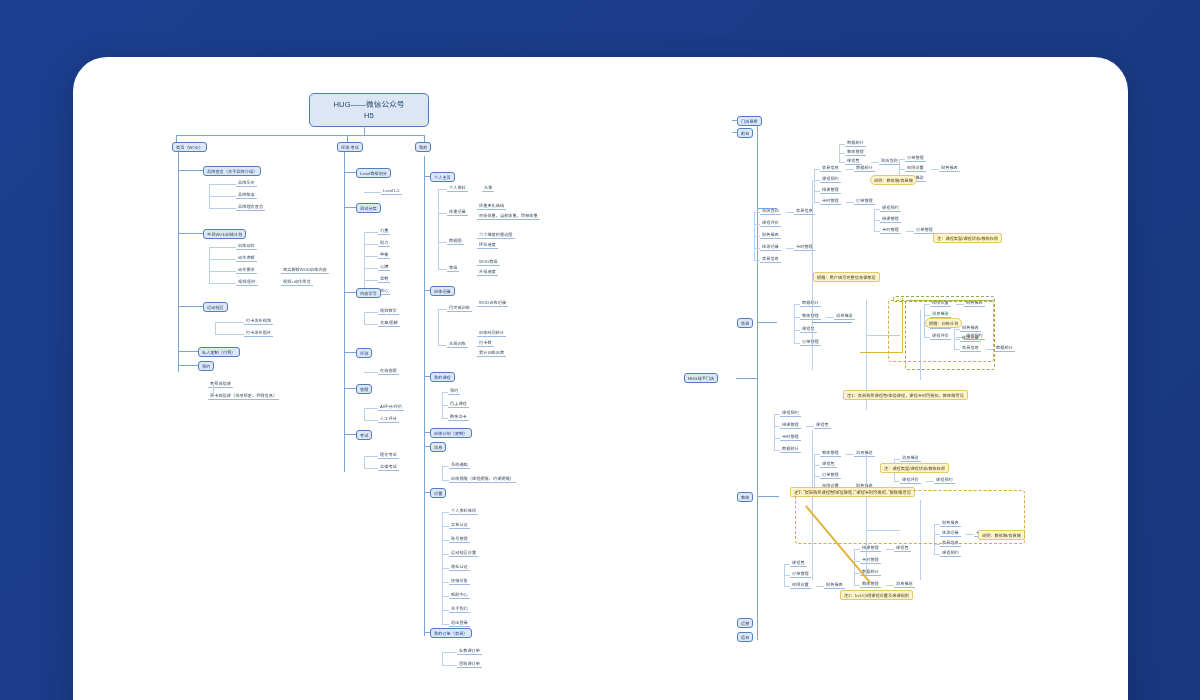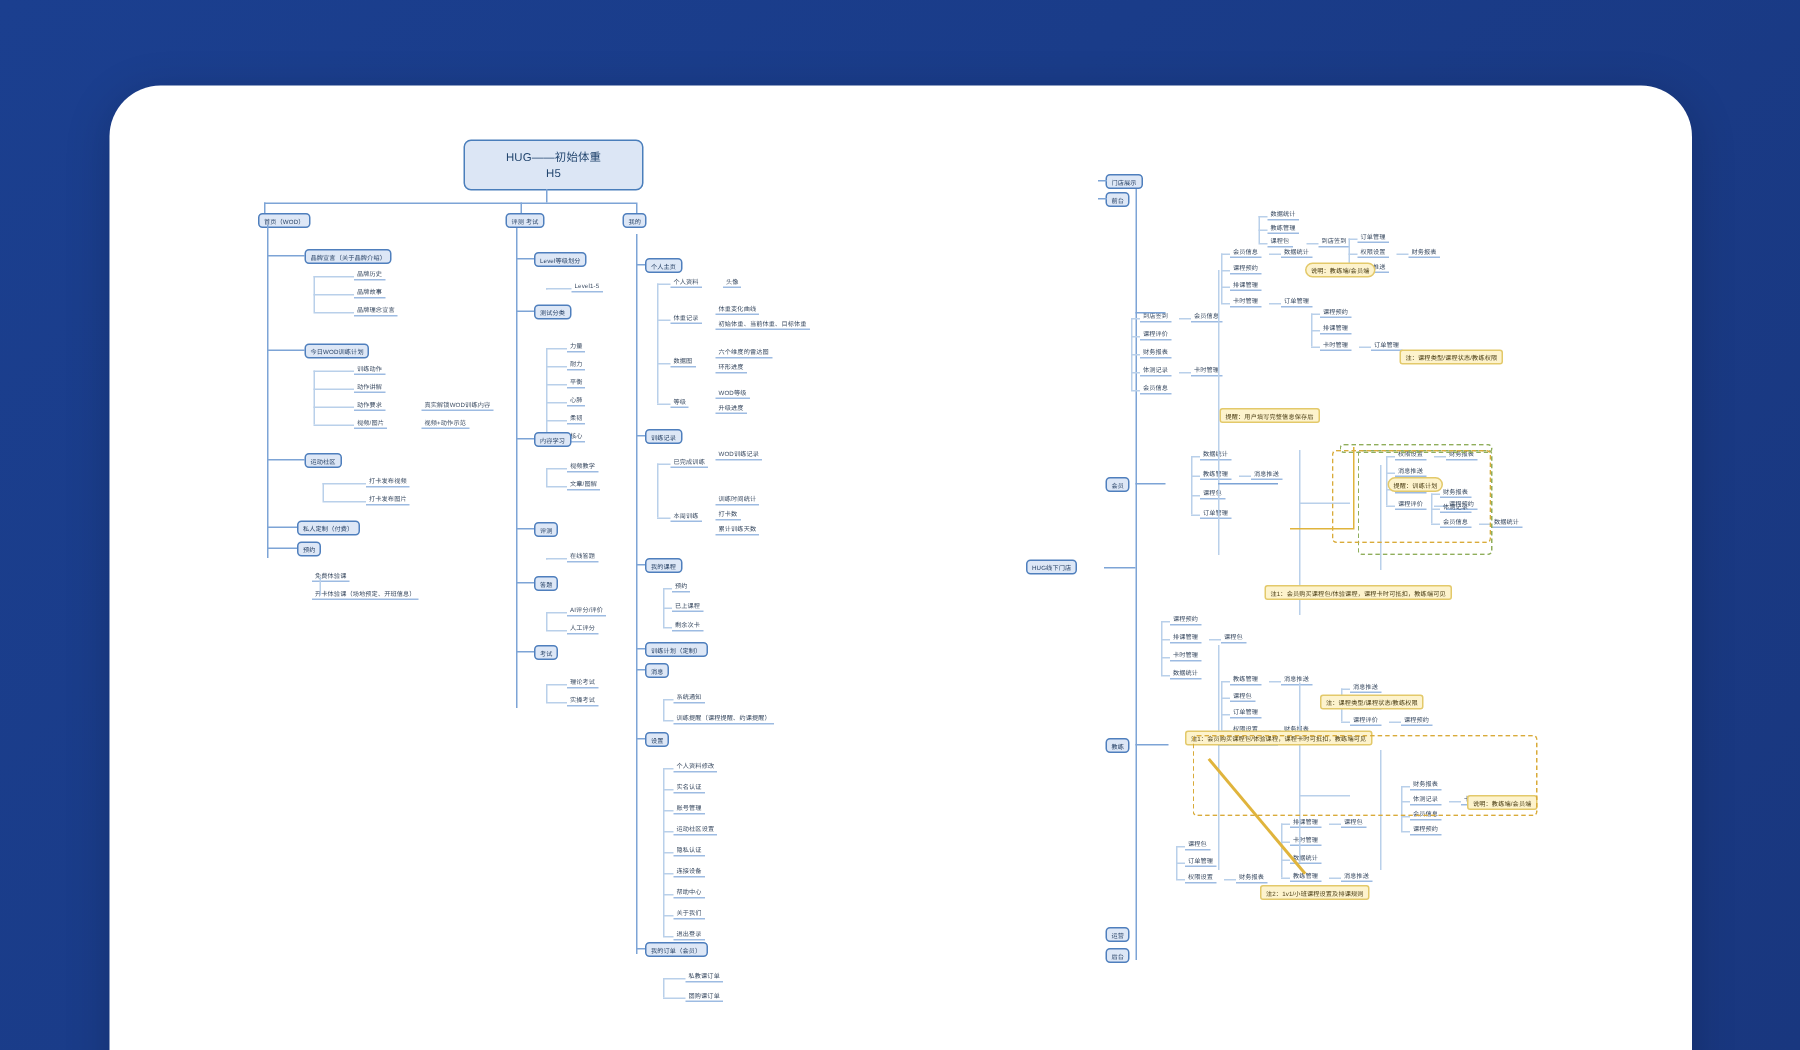--- a/index.html
+++ b/index.html
@@ -87,21 +87,21 @@
 </style>
 </head>
 <body>
 
 <div id="root">
   <div class="backdrop"></div>
 
   <div class="card">
     <div class="canvas" id="canvas">
         <div class="node box root" style="left: 236px; top: 36px; width: 100px;">
-          <div>HUG——初始体重</div>
+          <div>HUG——微信公众号</div>
           <div>H5</div>
         </div>
         <div class="ln v blue" style="left: 291px; top: 69px; height: 9px;"></div>
         <div class="ln h blue" style="left: 103px; top: 78px; width: 248px;"></div>
         <div class="ln v blue" style="left: 103px; top: 78px; height: 8px;"></div>
         <div class="ln v blue" style="left: 274px; top: 78px; height: 8px;"></div>
         <div class="ln v blue" style="left: 351px; top: 78px; height: 8px;"></div>
         <div class="node box" style="left: 99px; top: 85px;">首页（WOD）</div>
         <div class="node box" style="left: 264px; top: 85px;">评测  考试</div>
         <div class="node box" style="left: 342px; top: 85px;">我的</div>

